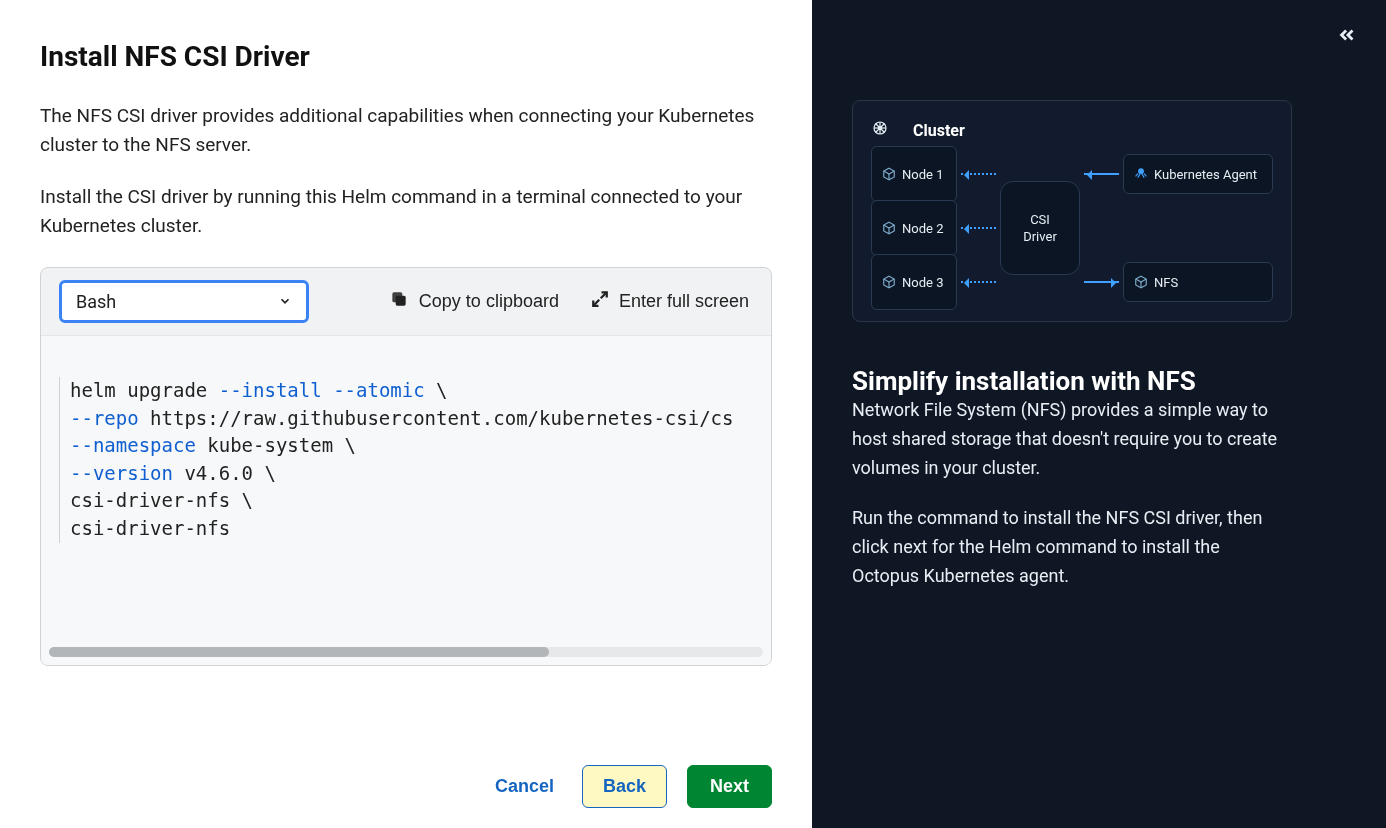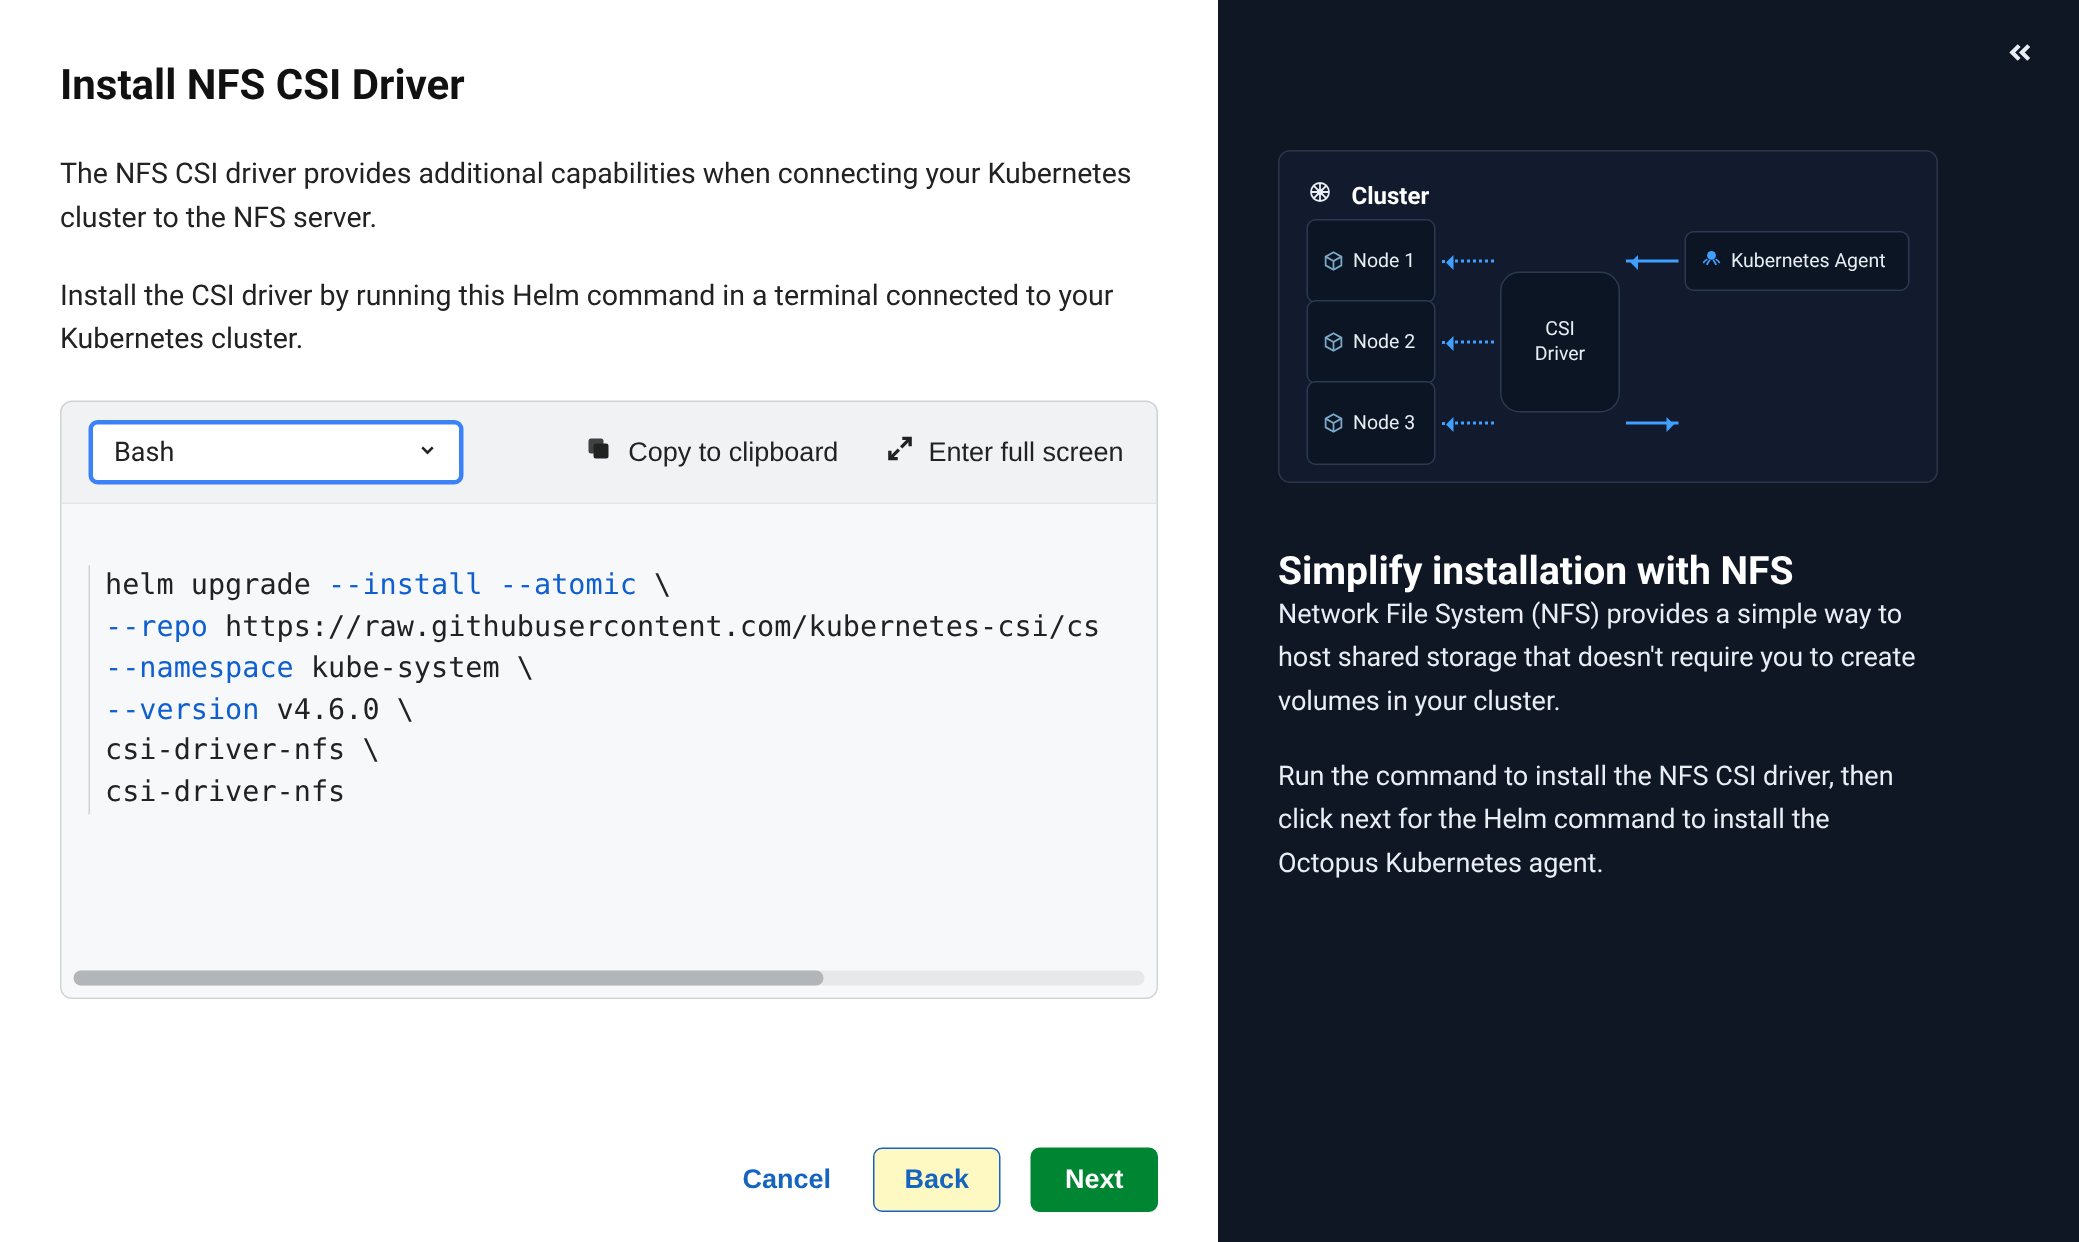--- a/index.html
+++ b/index.html
@@ -163,21 +163,21 @@
   }
   .diagram-card {
     margin-top: 72px;
     border: 1px solid #2a3648;
     border-radius: 8px;
     background: #111b2d;
     padding: 18px 18px 18px 18px;
     width: 440px;
   }
   .cluster-header {
-    display: flex; align-items: center; gap: 12px;
+    display: flex; align-items: center; gap: 24px;
     font-weight: 700; font-size: 16px; color: #fff;
     margin-bottom: 12px;
   }
   .diagram-grid {
     display: grid;
     grid-template-columns: 86px 1fr 80px 1fr 150px;
     grid-template-rows: 42px 42px 42px;
     row-gap: 12px;
     align-items: center;
   }
@@ -374,19 +374,27 @@
               <line x1="12" y1="12" x2="12" y2="22"></line>
             </svg></span>
         <span>Node 3</span>
       </div>
       <div class="line-cell" style="grid-column:2;grid-row:3">
           <div class="line-dotted arrow-left"></div>
         </div>
       <div class="line-cell" style="grid-column:4;grid-row:3">
           <div class="line-solid-left arrow-right-solid"></div>
         </div>
+      <div class="ext-tile" style="grid-column:5;grid-row:3">
+        <span class="icon-cube"><svg viewBox="0 0 24 24" fill="none" stroke="#7da9c9" stroke-width="2">
+              <polygon points="12 2 21 7 21 17 12 22 3 17 3 7"></polygon>
+              <polyline points="3 7 12 12 21 7"></polyline>
+              <line x1="12" y1="12" x2="12" y2="22"></line>
+            </svg></span>
+        <span>NFS</span>
+      </div>
     </div>
   </div>
 
   <h2 class="side-title">Simplify installation with NFS</h2>
   <p class="side-p">Network File System (NFS) provides a simple way to host shared storage that doesn't require you to create volumes in your cluster.</p>
   <p class="side-p">Run the command to install the NFS CSI driver, then click next for the Helm command to install the Octopus Kubernetes agent.</p>
 </div>
 
 </body></html>

